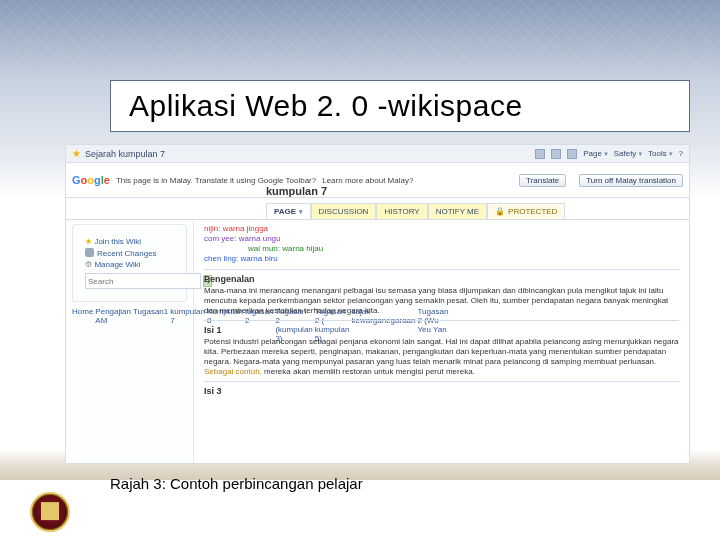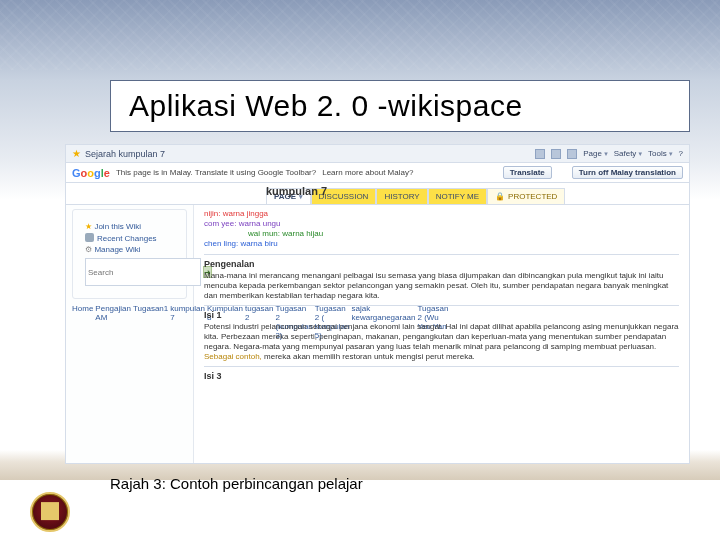--- a/index.html
+++ b/index.html
@@ -16,52 +16,52 @@
     background: #fff; padding: 8px 18px; z-index: 5; }
   .title-box h1 { font-size: 30px; font-weight: 400; color: #000; letter-spacing: .5px; }
   .browser { position: absolute; top: 144px; left: 65px; right: 30px; height: 320px; background: #fff;
     border: 1px solid #d5dde9; z-index: 5; display: flex; flex-direction: column; font-size: 9px; }
   .ie-bar { height: 18px; background: #eef2f7; border-bottom: 1px solid #d5dde9; display: flex;
     align-items: center; justify-content: space-between; padding: 0 6px; color: #3a4a6a; }
   .ie-left { display: flex; align-items: center; gap: 4px; }
   .ie-star { color: #f2b100; font-size: 10px; }
   .ie-right { display: flex; align-items: center; gap: 6px; font-size: 8px; }
   .ie-right .sq { width: 10px; height: 10px; background: #b8c6da; border: 1px solid #8fa3c2; }
-  .google-bar { height: 20px; background: #fff; border-bottom: 1px solid #d5dde9; display: flex;
+  .google-bar { height: 35px; background: #fff; border-bottom: 1px solid #d5dde9; display: flex;
     align-items: center; justify-content: space-between; padding: 0 6px; }
   .google-left { display: flex; align-items: center; gap: 6px; }
   .g-logo { font-weight: bold; font-size: 11px; }
   .g-logo .b { color: #4285f4; } .g-logo .r { color: #ea4335; } .g-logo .y { color: #fbbc05; }
   .g-logo .g { color: #34a853; }
   .g-msg { font-size: 8px; color: #444; }
-  .g-btns { display: flex; gap: 20px; font-weight: bold; }
+  .g-btns { display: flex; gap: 13px; }
   .g-btn { border: 1px solid #b0bfd6; background: linear-gradient(#fdfefe,#e7edf5); padding: 1px 6px;
     font-size: 8px; border-radius: 2px; color: #2a3a5a; }
   .wiki-tabs { height: 22px; background: #fff; border-bottom: 1px solid #d5dde9; display: flex;
     align-items: flex-end; padding-left: 130px; }
   .wiki-tabs .wtitle { position: absolute; left: 200px; top: 40px; font-weight: bold; font-size: 11px;
     color: #333; }
   .tabrow { display: flex; margin-left: 70px; }
   .tab { border: 1px solid #d5dde9; border-bottom: none; padding: 3px 7px; font-size: 8px;
-    background: #fde047; color: #3a4a6a; display: flex; align-items: center; gap: 3px; }
+    background: #fef9c3; color: #3a4a6a; display: flex; align-items: center; gap: 3px; }
   .tab.active { background: #fff; font-weight: bold; }
   .lock { color: #d68b00; font-size: 8px; }
   .protected { background: #fffbe6; color: #8a6a00; }
   .wiki-body { flex: 1; display: flex; overflow: hidden; }
   .sidebar { width: 128px; border-right: 1px solid #e3e8ef; padding: 4px 6px; font-size: 8px;
     color: #335a9a; display: flex; flex-direction: column; gap: 3px; background: #fdfefe; }
   .sidebar .topbox { border: 1px solid #e3e8ef; border-radius: 3px; padding: 12px; display: flex;
     flex-direction: column; gap: 2px; }
   .slink { cursor: pointer; }
   .s-ic { display: inline-block; width: 9px; height: 9px; background: #9ab; border-radius: 2px;
     margin-right: 3px; vertical-align: -1px; }
   .s-star { color: #f2b100; }
   .s-gear { color: #888; }
   .search-row { display: flex; align-items: center; gap: 2px; margin-top: 2px; }
-  .search-row input { flex: 1; border: 1px solid #cbd5e3; height: 28px; font-size: 8px; padding: 0 2px; }
+  .search-row input { flex: 1; border: 1px solid #cbd5e3; height: 16px; font-size: 8px; padding: 0 2px; }
   .search-row .go { width: 12px; height: 12px; background: #cfe0c2; border: 1px solid #a9c48f;
     display: flex; align-items: center; justify-content: center; font-size: 8px; color: #3a6a2a; }
   .navlist { display: flex; flex-direction: row; gap: 2px; margin-top: 2px; }
   .content { flex: 1; padding: 4px 10px; font-size: 8px; color: #333; overflow: hidden; }
   .teach-lines { display: flex; flex-direction: column; gap: 1px; margin-bottom: 6px; }
   .teach-lines span:nth-child(1){ color: #e23a3a; }
   .teach-lines span:nth-child(2){ color: #7a3fbf; }
   .teach-lines span:nth-child(3){ color: #2a8a2a; margin-left: 44px; }
   .teach-lines span:nth-child(4){ color: #2a5fd6; }
   .hr { border-top: 1px solid #d5dde9; margin: 4px 0; }

